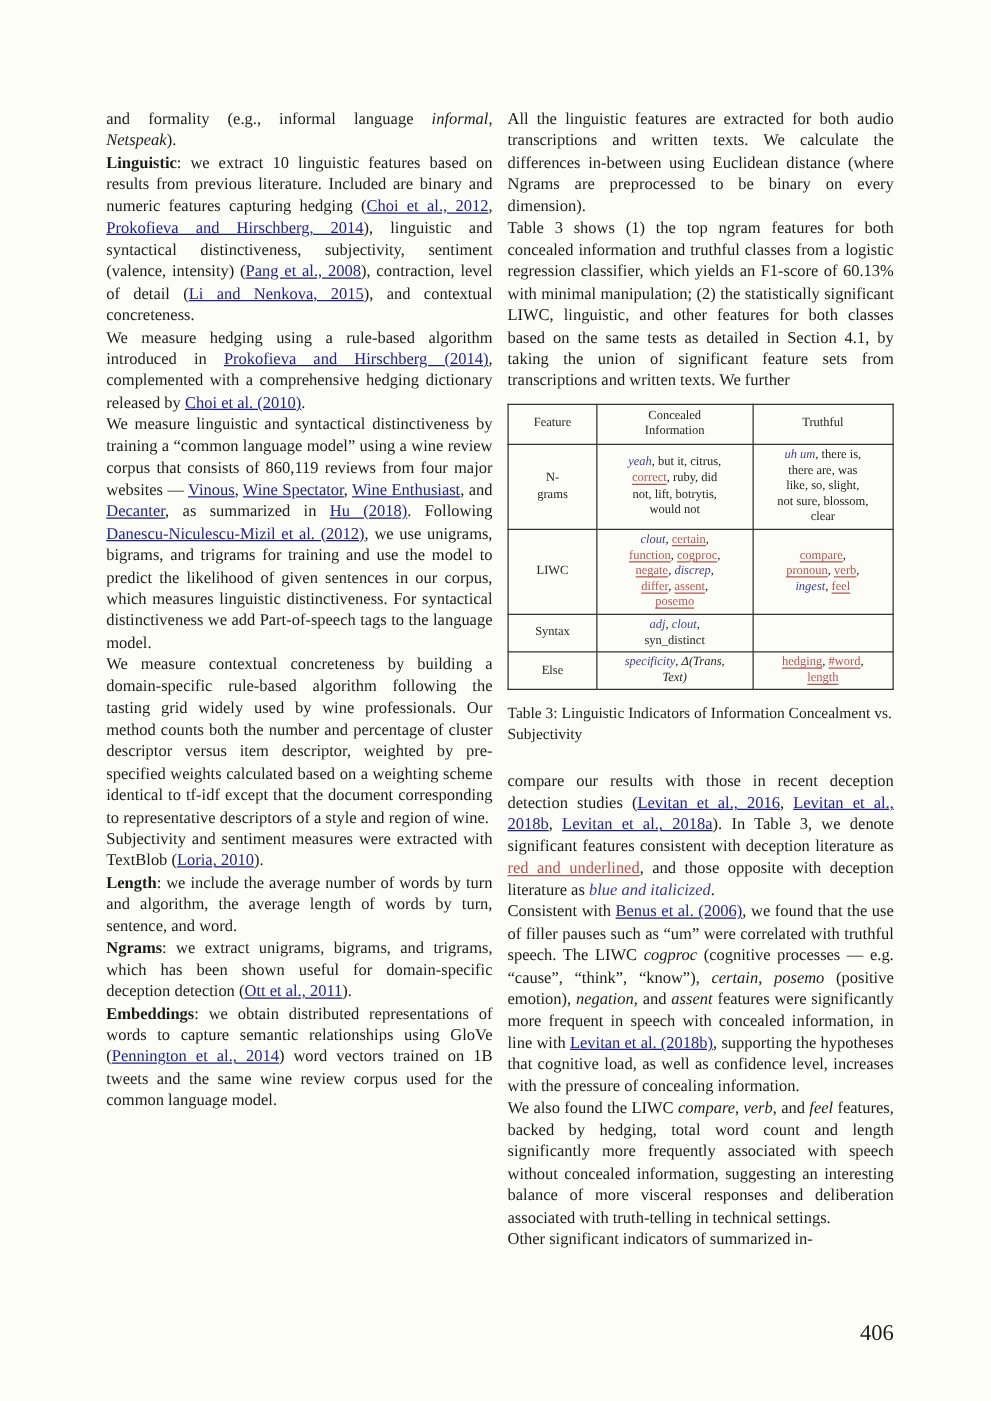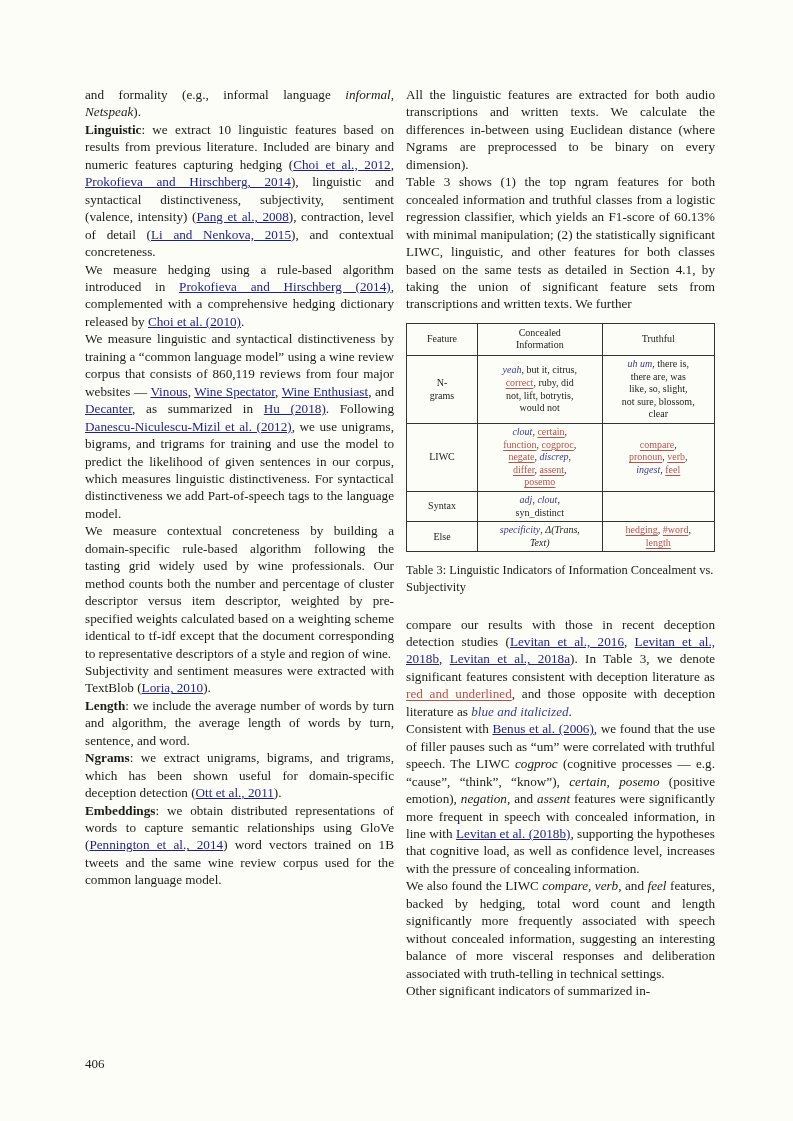--- a/index.html
+++ b/index.html
@@ -62,22 +62,22 @@
   .caption{
     font-size:12.4px;
     line-height:16.6px;
     text-align:left;
     margin:10px 0 20px;
   }
   .page-number{
     position:absolute;
     left:85px;top:1056px;
     width:630px;
-    text-align:left;
-    font-size:13px;
+    text-align:right;
+    font-size:18px;
   }
 </style>
 </head>
 <body>
 
 <main class="page">
   <div class="columns">
 
     <div class="col">
         <p class="para"><span>and formality (e.g., informal language </span><span class="seg-i">informal</span><span>, </span><span class="seg-i">Netspeak</span><span>).</span></p>

